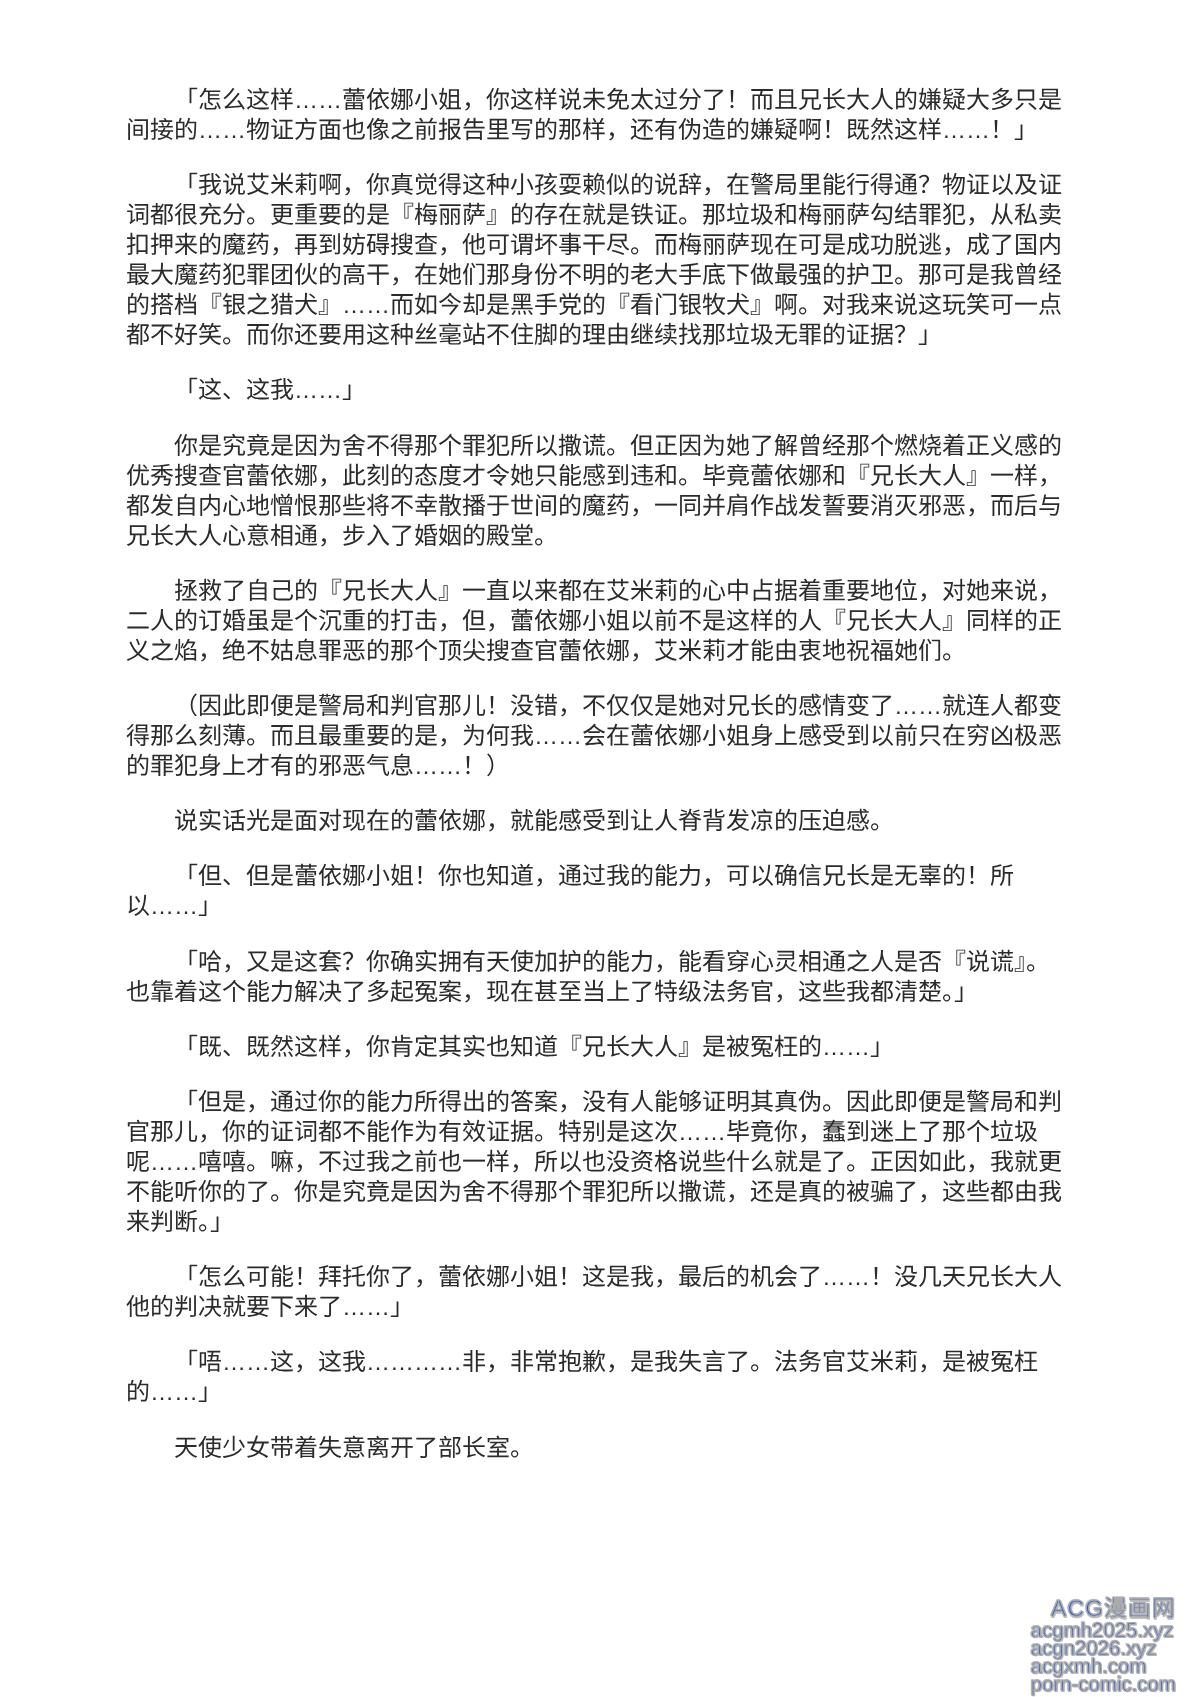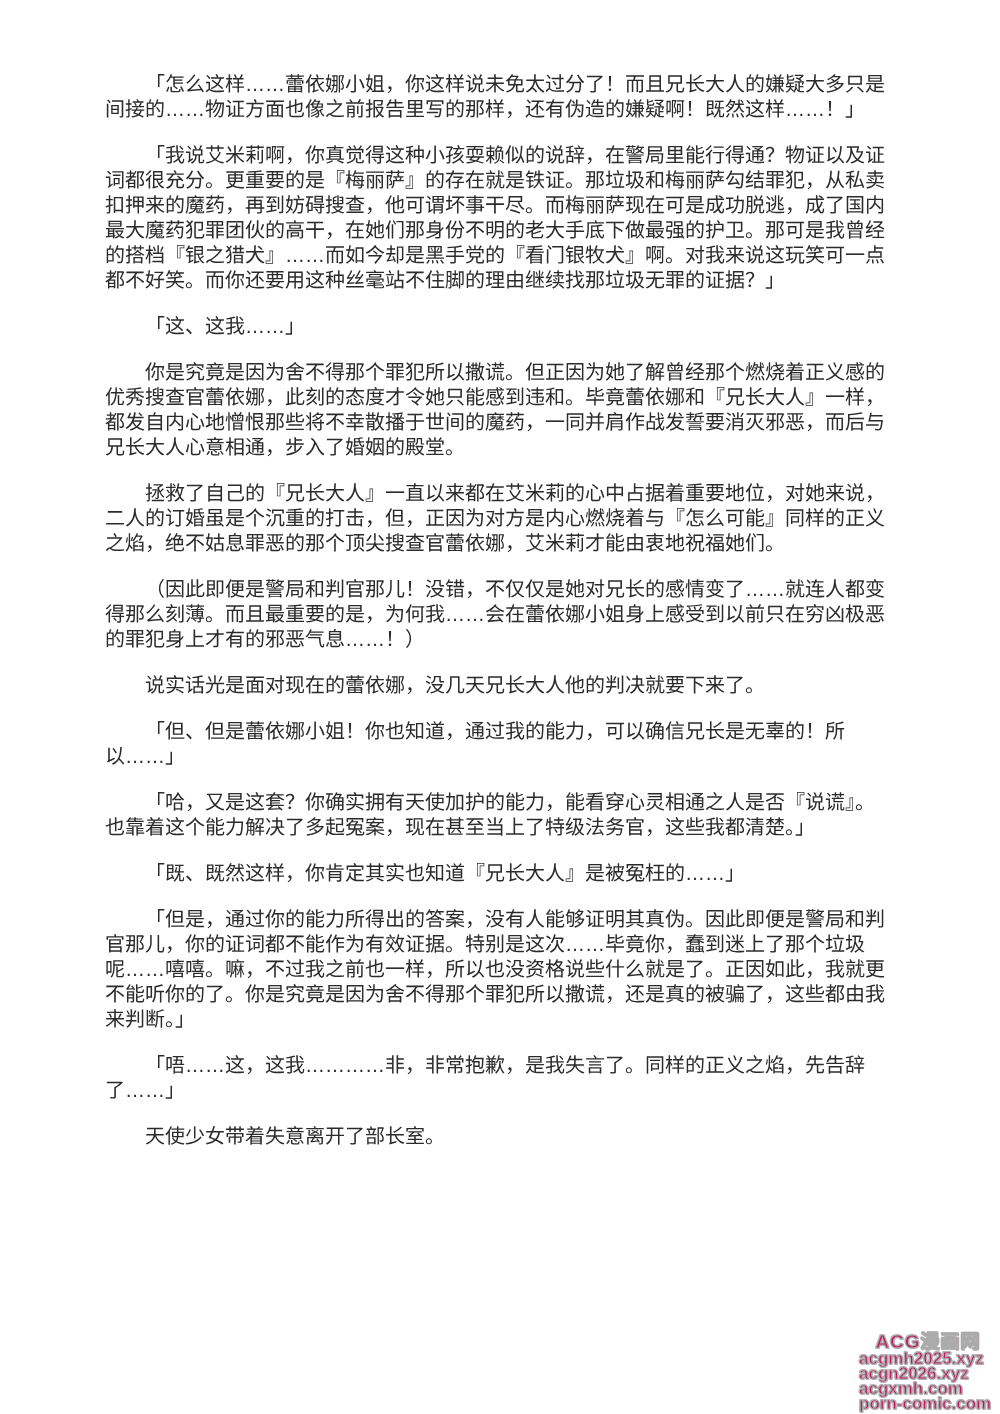--- a/index.html
+++ b/index.html
@@ -28,22 +28,22 @@
   }
   .content p {
     margin: 0 4px 21px 0;
     text-indent: 2em;
   }
   .watermark {
     position: absolute;
     right: 3px;
     bottom: 3px;
     width: 138px;
-    font-weight: 700;
-    color: #be185d;
+    font-weight: 400;
+    color: #1d4ed8;
     -webkit-text-stroke: 1px #ababab;
     text-shadow:
       1px 0 0 #bdbdbd, -1px 0 0 #bdbdbd,
       0 1px 0 #bdbdbd, 0 -1px 0 #bdbdbd,
       1px 1px 0 #c6c6c6, -1px -1px 0 #c6c6c6;
     user-select: none;
   }
   .wm-title {
     font-size: 19px;
     line-height: 18px;
@@ -60,28 +60,29 @@
   }
 </style>
 </head>
 <body>
 
 <main class="content">
   <p>「怎么这样……蕾依娜小姐，你这样说未免太过分了！而且兄长大人的嫌疑大多只是间接的……物证方面也像之前报告里写的那样，还有伪造的嫌疑啊！既然这样……！」</p>
   <p>「我说艾米莉啊，你真觉得这种小孩耍赖似的说辞，在警局里能行得通？物证以及证词都很充分。更重要的是『梅丽萨』的存在就是铁证。那垃圾和梅丽萨勾结罪犯，从私卖扣押来的魔药，再到妨碍搜查，他可谓坏事干尽。而梅丽萨现在可是成功脱逃，成了国内最大魔药犯罪团伙的高干，在她们那身份不明的老大手底下做最强的护卫。那可是我曾经的搭档『银之猎犬』……而如今却是黑手党的『看门银牧犬』啊。对我来说这玩笑可一点都不好笑。而你还要用这种丝毫站不住脚的理由继续找那垃圾无罪的证据？」</p>
   <p>「这、这我……」</p>
   <p>你是究竟是因为舍不得那个罪犯所以撒谎。但正因为她了解曾经那个燃烧着正义感的优秀搜查官蕾依娜，此刻的态度才令她只能感到违和。毕竟蕾依娜和『兄长大人』一样，都发自内心地憎恨那些将不幸散播于世间的魔药，一同并肩作战发誓要消灭邪恶，而后与兄长大人心意相通，步入了婚姻的殿堂。</p>
-  <p>拯救了自己的『兄长大人』一直以来都在艾米莉的心中占据着重要地位，对她来说，二人的订婚虽是个沉重的打击，但，正因为对方是内心燃烧着与『怎么可能』同样的正义之焰，绝不姑息罪恶的那个顶尖搜查官蕾依娜，艾米莉才能由衷地祝福她们。</p>
+  <p>拯救了自己的『兄长大人』一直以来都在艾米莉的心中占据着重要地位，对她来说，二人的订婚虽是个沉重的打击，但，蕾依娜小姐以前不是这样的人『兄长大人』同样的正义之焰，绝不姑息罪恶的那个顶尖搜查官蕾依娜，艾米莉才能由衷地祝福她们。</p>
   <p>（因此即便是警局和判官那儿！没错，不仅仅是她对兄长的感情变了……就连人都变得那么刻薄。而且最重要的是，为何我……会在蕾依娜小姐身上感受到以前只在穷凶极恶的罪犯身上才有的邪恶气息……！）</p>
-  <p>说实话光是面对现在的蕾依娜，没几天兄长大人他的判决就要下来了。</p>
+  <p>说实话光是面对现在的蕾依娜，就能感受到让人脊背发凉的压迫感。</p>
   <p>「但、但是蕾依娜小姐！你也知道，通过我的能力，可以确信兄长是无辜的！所以……」</p>
   <p>「哈，又是这套？你确实拥有天使加护的能力，能看穿心灵相通之人是否『说谎』。也靠着这个能力解决了多起冤案，现在甚至当上了特级法务官，这些我都清楚。」</p>
   <p>「既、既然这样，你肯定其实也知道『兄长大人』是被冤枉的……」</p>
   <p>「但是，通过你的能力所得出的答案，没有人能够证明其真伪。因此即便是警局和判官那儿，你的证词都不能作为有效证据。特别是这次……毕竟你，蠢到迷上了那个垃圾呢……嘻嘻。嘛，不过我之前也一样，所以也没资格说些什么就是了。正因如此，我就更不能听你的了。你是究竟是因为舍不得那个罪犯所以撒谎，还是真的被骗了，这些都由我来判断。」</p>
-  <p>「唔……这，这我…………非，非常抱歉，是我失言了。同样的正义之焰，先告辞了……」</p>
+  <p>「怎么可能！拜托你了，蕾依娜小姐！这是我，最后的机会了……！没几天兄长大人他的判决就要下来了……」</p>
+  <p>「唔……这，这我…………非，非常抱歉，是我失言了。法务官艾米莉，是被冤枉的……」</p>
   <p>天使少女带着失意离开了部长室。</p>
 </main>
 
 <aside class="watermark">
   <div class="wm-title">ACG漫画网</div>
   <div class="wm-line">acgmh2025.xyz</div>
   <div class="wm-line">acgn2026.xyz</div>
   <div class="wm-line">acgxmh.com</div>
   <div class="wm-line">porn-comic.com</div>
 </aside>

